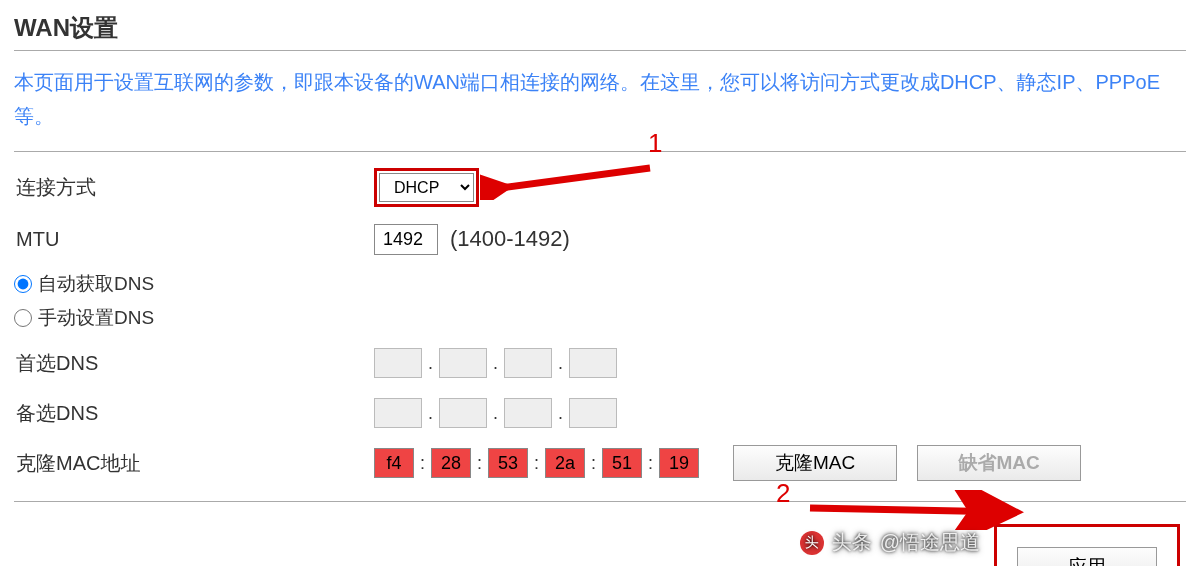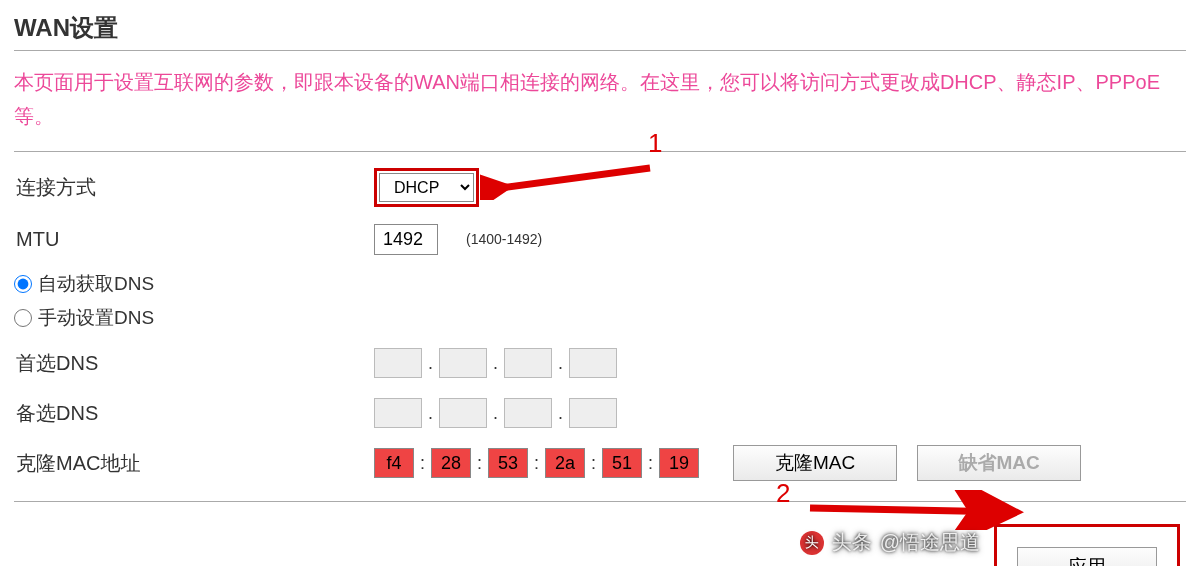--- a/index.html
+++ b/index.html
@@ -17,21 +17,21 @@
       font-size: 24px;
       font-weight: bold;
       color: #333;
       margin-bottom: 4px;
     }
     .hr { border: none; border-top: 1px solid #aaa; margin: 6px 0 14px 0; }
     .description {
       font-size: 20px;
       line-height: 1.7;
       margin-bottom: 18px;
-      color: #ec4899;
+      color: #3b82f6;
     }
     .hr2 { border: none; border-top: 1px solid #aaa; margin: 8px 0 16px 0; }
     .form-row {
       display: flex;
       align-items: center;
       margin-bottom: 14px;
       min-height: 36px;
     }
     .form-label {
       width: 360px;
@@ -58,21 +58,21 @@
       min-width: 95px;
     }
     input.text {
       font-size: 18px;
       padding: 4px 8px;
       border: 1px solid #888;
       background: #fff;
       width: 64px;
       text-align: left;
     }
-    .hint { font-size: 14px; color: #333; margin-left: 22px; }
+    .hint { font-size: 22px; color: #333; margin-left: 6px; }
     .radio-group { display: flex; align-items: flex-start; gap: 8px; flex-direction: column; }
     .radio-item { display: flex; align-items: center; gap: 6px; font-size: 19px; }
     .radio-item input[type="radio"] { width: 18px; height: 18px; }
     .ip-group { display: flex; align-items: center; gap: 4px; }
     .ip-box {
       width: 48px; height: 30px;
       border: 1px solid #bbb;
       background: #eee;
     }
     .ip-dot { font-size: 18px; color: #333; padding: 0 2px; }

